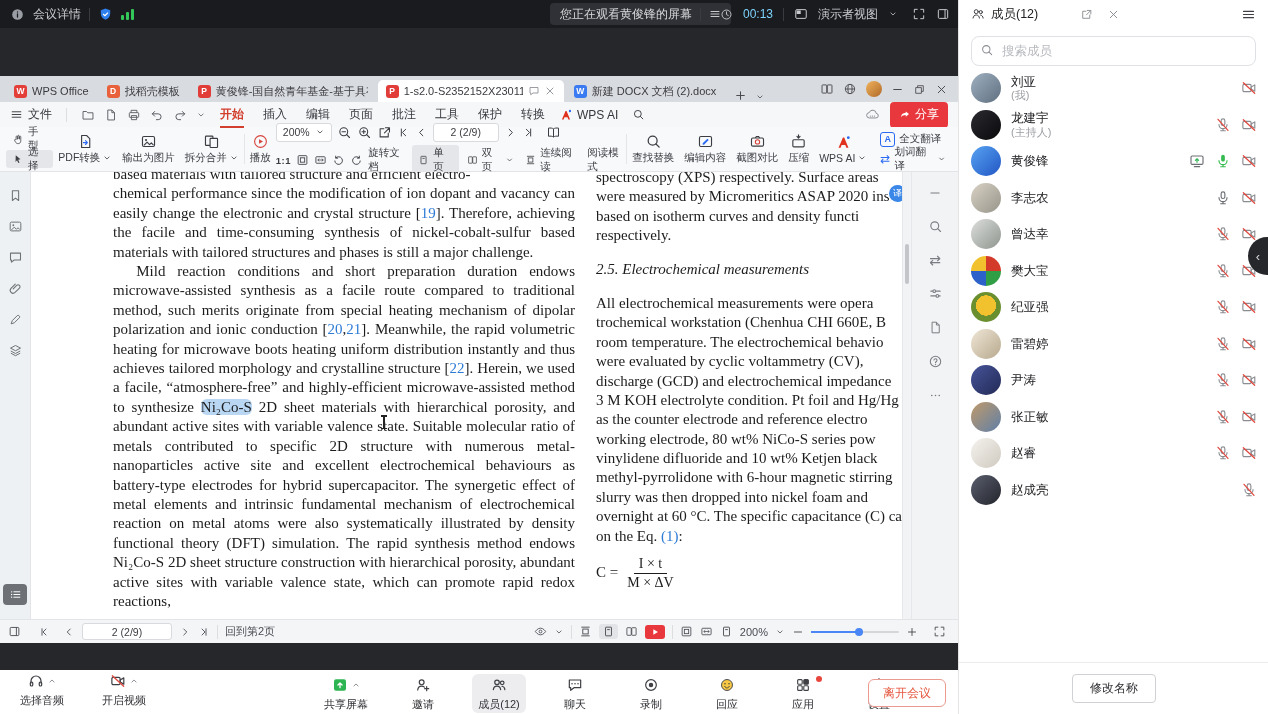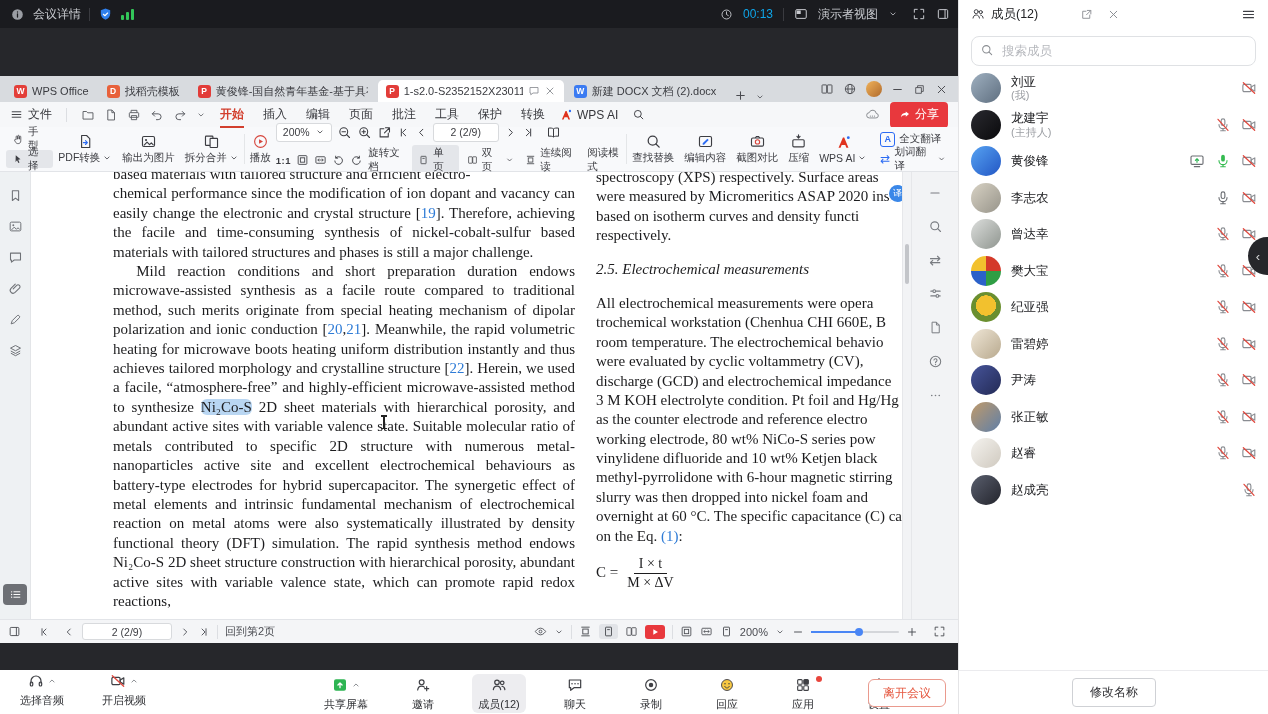--- a/index.html
+++ b/index.html
@@ -131,21 +131,21 @@
   .avatar{width:30px;height:30px;border-radius:50%;flex:none;}
   .mtext{display:flex;flex-direction:column;line-height:1.15;}
   .mname{font-size:12.5px;color:#202124;}
   .msub{font-size:11px;color:#9a9da2;}
   .msub:empty{display:none;}
   .micons{margin-left:auto;display:flex;align-items:center;gap:10px;}
   .micons svg{width:16px;height:16px;}
   .collapse-handle{position:absolute;right:0;top:237px;width:20px;height:38px;background:#26272b;
                    border-radius:19px 0 0 19px;color:#d8d9db;display:flex;align-items:center;
                    justify-content:center;font-size:13px;}
-  .p-footer{position:absolute;left:0;bottom:0;width:310px;height:44px;border-top:1px solid #ebebee;
+  .p-footer{position:absolute;left:0;bottom:0;width:310px;height:52px;border-top:1px solid #ebebee;
             display:flex;align-items:center;justify-content:center;box-sizing:border-box;}
   .rename-btn{border:1px solid #cfd1d5;border-radius:4px;background:#fff;padding:5px 17px;font-size:12px;
               color:#2f2f33;font-family:inherit;}
   
   .s10{width:10px;height:10px;} .s12{width:12px;height:12px;} .s13{width:13px;height:13px;}
   .s14{width:14px;height:14px;} .s15{width:15px;height:15px;}
   .s17{width:17px;height:17px;}
   .mi{width:16px;height:16px;}
   .c-dim{color:#8a8d92;} .c-dark{color:#3f4045;}
 </style>
@@ -492,25 +492,32 @@
     <span class="vdiv-dark"></span>
     <svg class="ic s15">
         <use href="#i-shield"></use>
       </svg>
     <span class="sigbars">
       <i style="height:5px"></i>
         <i style="height:8px"></i>
         <i style="height:11px"></i>
     </span>
   </div>
+  <div class="tb-pill">
+    <span>您正在观看黄俊锋的屏幕</span>
+    <span class="vdiv-dark"></span>
+    <svg class="ic s12">
+        <use href="#i-hamburger"></use>
+      </svg>
+  </div>
   <div class="tb-right">
     <svg class="ic s13">
         <use href="#i-clock"></use>
       </svg>
-    <span style="color:#0ea5e9;">00:13</span>
+    <span style="color:#7dd3fc;">00:13</span>
     <span class="vdiv-dark"></span>
     <svg class="ic s14">
         <use href="#i-layout"></use>
       </svg>
     <span>演示者视图</span>
     <svg class="ic s10">
         <use href="#i-caret-down"></use>
       </svg>
     <svg class="ic s14" style="margin-left:4px;">
         <use href="#i-fullscreen"></use>

